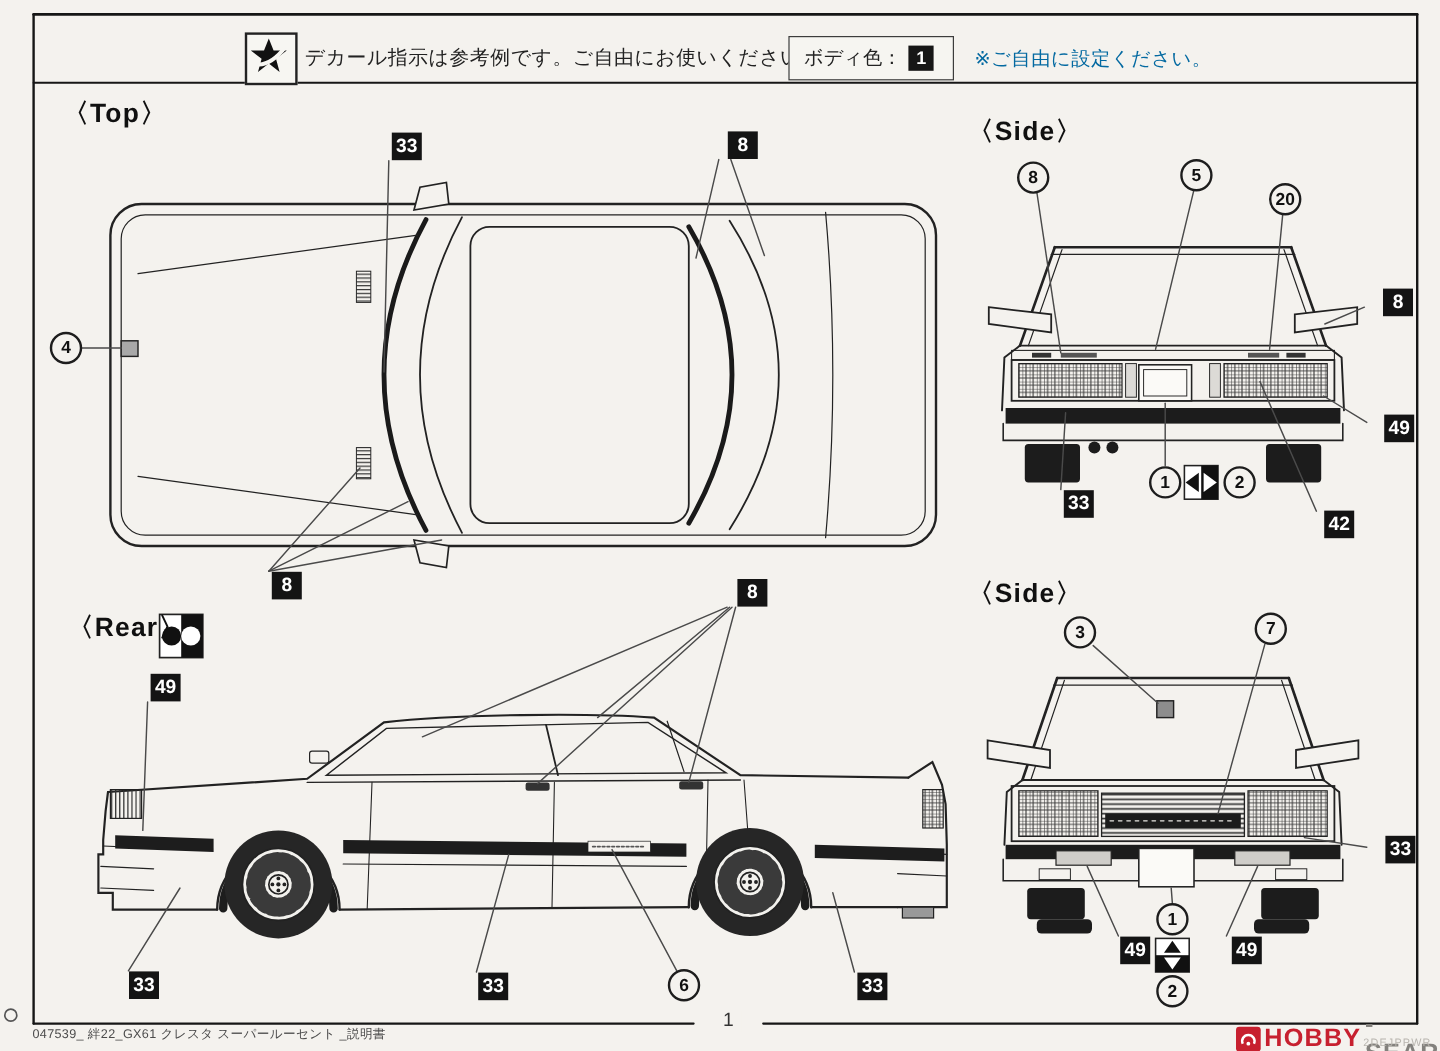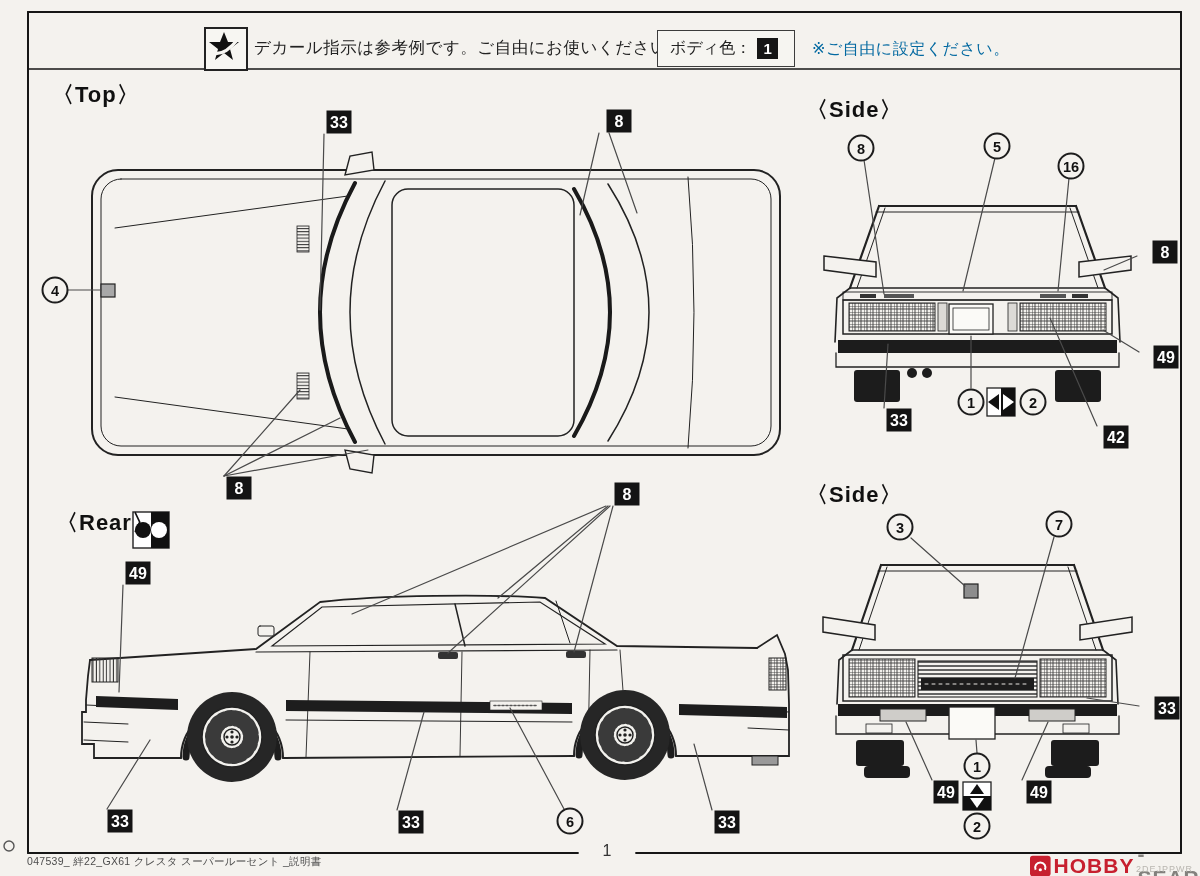--- a/index.html
+++ b/index.html
@@ -281,21 +281,21 @@
 <div class="vlabel" style="left:56px;top:508px">〈Rear〉</div>
 <div class="vlabel" style="left:806px;top:480px">〈Side〉</div>
 
 <div class="bx" style="left:324px;top:122px">33</div>
 <div class="bx" style="left:604px;top:121px">8</div>
 <div class="cr" style="left:55px;top:290px">4</div>
 <div class="bx" style="left:224px;top:488px">8</div>
 
 <div class="cr" style="left:861px;top:148px">8</div>
 <div class="cr" style="left:997px;top:146px">5</div>
-<div class="cr" style="left:1071px;top:166px">16</div>
+<div class="cr" style="left:1071px;top:166px">20</div>
 <div class="bx" style="left:1150px;top:252px">8</div>
 <div class="bx" style="left:884px;top:420px">33</div>
 <div class="bx" style="left:1151px;top:357px">49</div>
 <div class="bx" style="left:1101px;top:437px">42</div>
 <div class="cr" style="left:971px;top:402px">1</div>
 <div class="cr" style="left:1033px;top:402px">2</div>
 
 <div class="bx" style="left:123px;top:573px">49</div>
 <div class="bx" style="left:612px;top:494px">8</div>
 <div class="bx" style="left:105px;top:821px">33</div>

